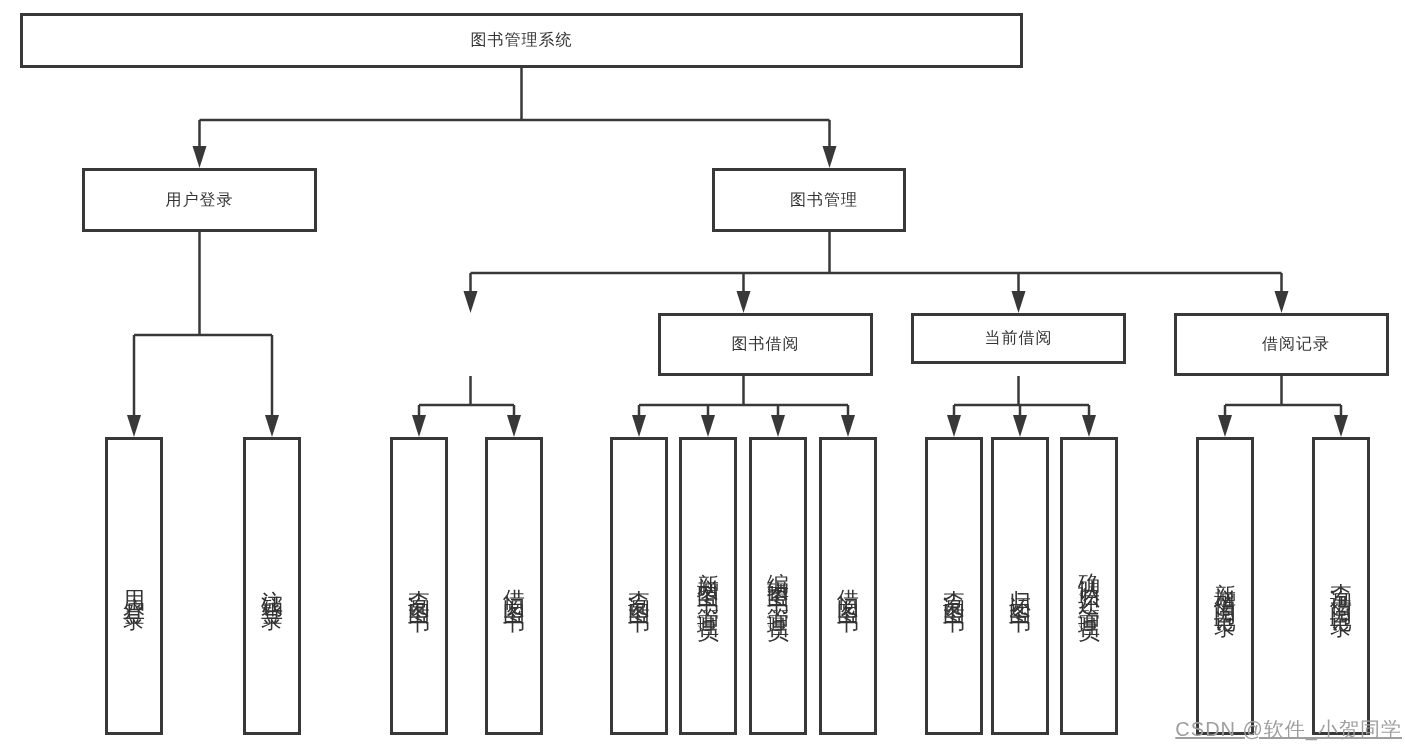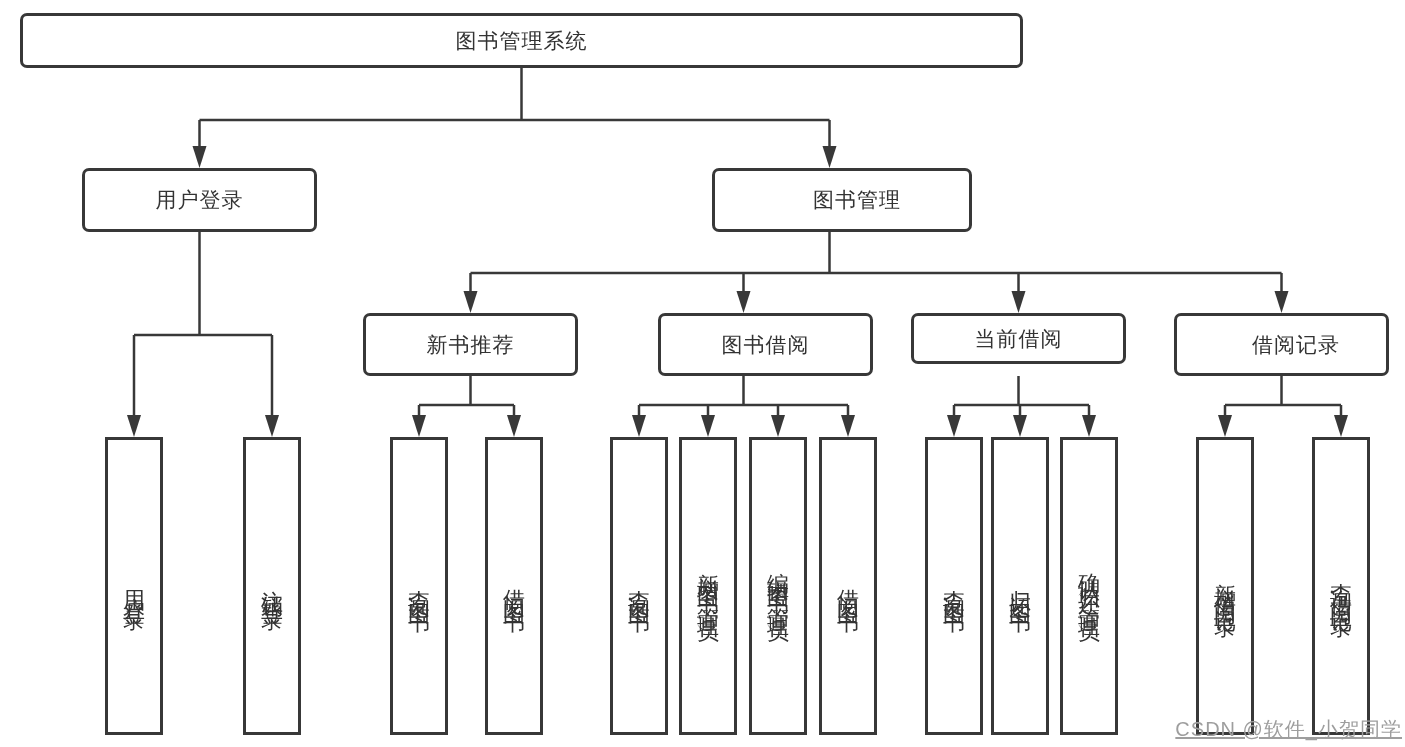--- a/index.html
+++ b/index.html
@@ -21,34 +21,34 @@
     position: absolute;
     box-sizing: border-box;
     background: #ffffff;
     border: 3px solid #383838;
     display: flex;
     align-items: center;
     justify-content: center;
     color: #333333;
     text-align: center;
   }
-  .h-box { font-size: 21px; letter-spacing: 1px; border-radius: 7px; }
+  .h-box { font-size: 16px; letter-spacing: 1px; }
   .v-box {
     font-size: 22px;
   }
   .v-box .vtext {
     writing-mode: vertical-rl;
     letter-spacing: 7px;
     line-height: 1;
     max-height: 286px;
   }
   
   #n-root    { left: 20px;  top: 13px;  width: 1003px; height: 55px; }
   #n-login   { left: 82px;  top: 168px; width: 235px;  height: 64px; }
-  #n-mgmt    { left: 712px; top: 168px; width: 260px;  height: 64px; padding-left: 30px; }
+  #n-mgmt    { left: 712px; top: 168px; width: 194px;  height: 64px; padding-left: 30px; }
   #n-newbook { left: 363px; top: 313px; width: 215px;  height: 63px; }
   #n-borrow  { left: 636px; top: 313px; width: 215px;  height: 63px; margin-left: 22px; }
   #n-current { left: 911px; top: 313px; width: 215px;  height: 51px; }
   #n-records { left: 1174px;top: 313px; width: 215px;  height: 63px; padding-left: 29px; }
   .leaf { top: 437px; width: 58px; height: 298px; }
   #l-user-login  { left: 105px; }
   #l-logout      { left: 243px; }
   #l-nb-query    { left: 390px; }
   #l-nb-borrow   { left: 485px; }
   #l-bw-query    { left: 610px; }
@@ -149,23 +149,20 @@
     <span>图书管理系统</span>
   </div>
 
   <div class="box h-box" id="n-login">
     <span>用户登录</span>
   </div>
   <div class="box h-box" id="n-mgmt">
     <span>图书管理</span>
   </div>
 
-  <div class="box h-box" id="n-newbook">
-    <span>新书推荐</span>
-  </div>
   <div class="box h-box" id="n-borrow">
     <span>图书借阅</span>
   </div>
   <div class="box h-box" id="n-current">
     <span>当前借阅</span>
   </div>
   <div class="box h-box" id="n-records">
     <span>借阅记录</span>
   </div>
 

